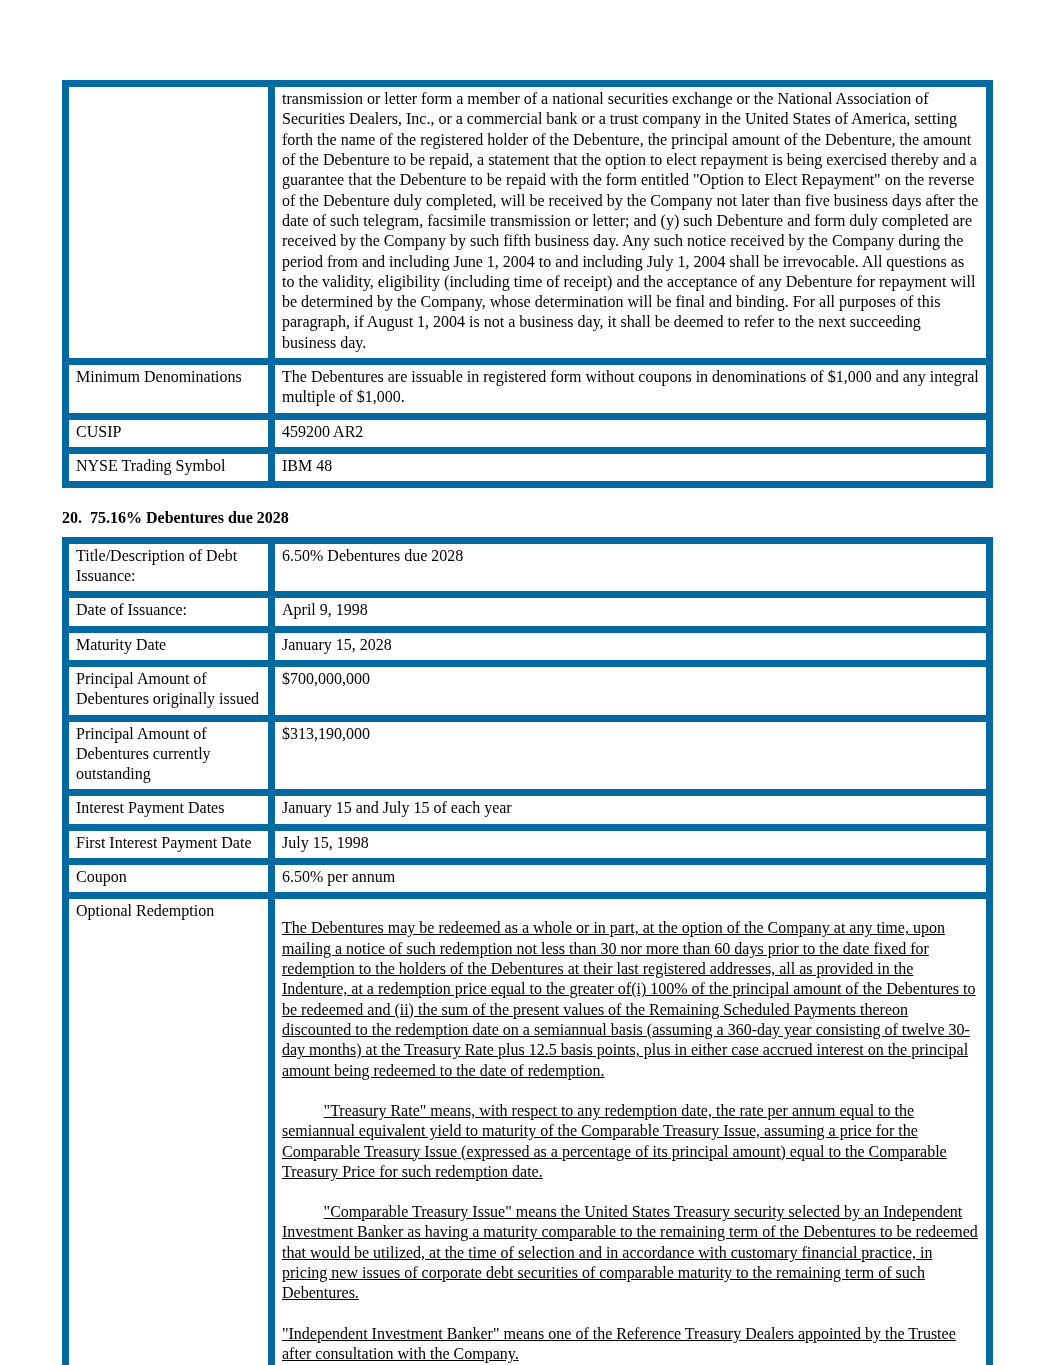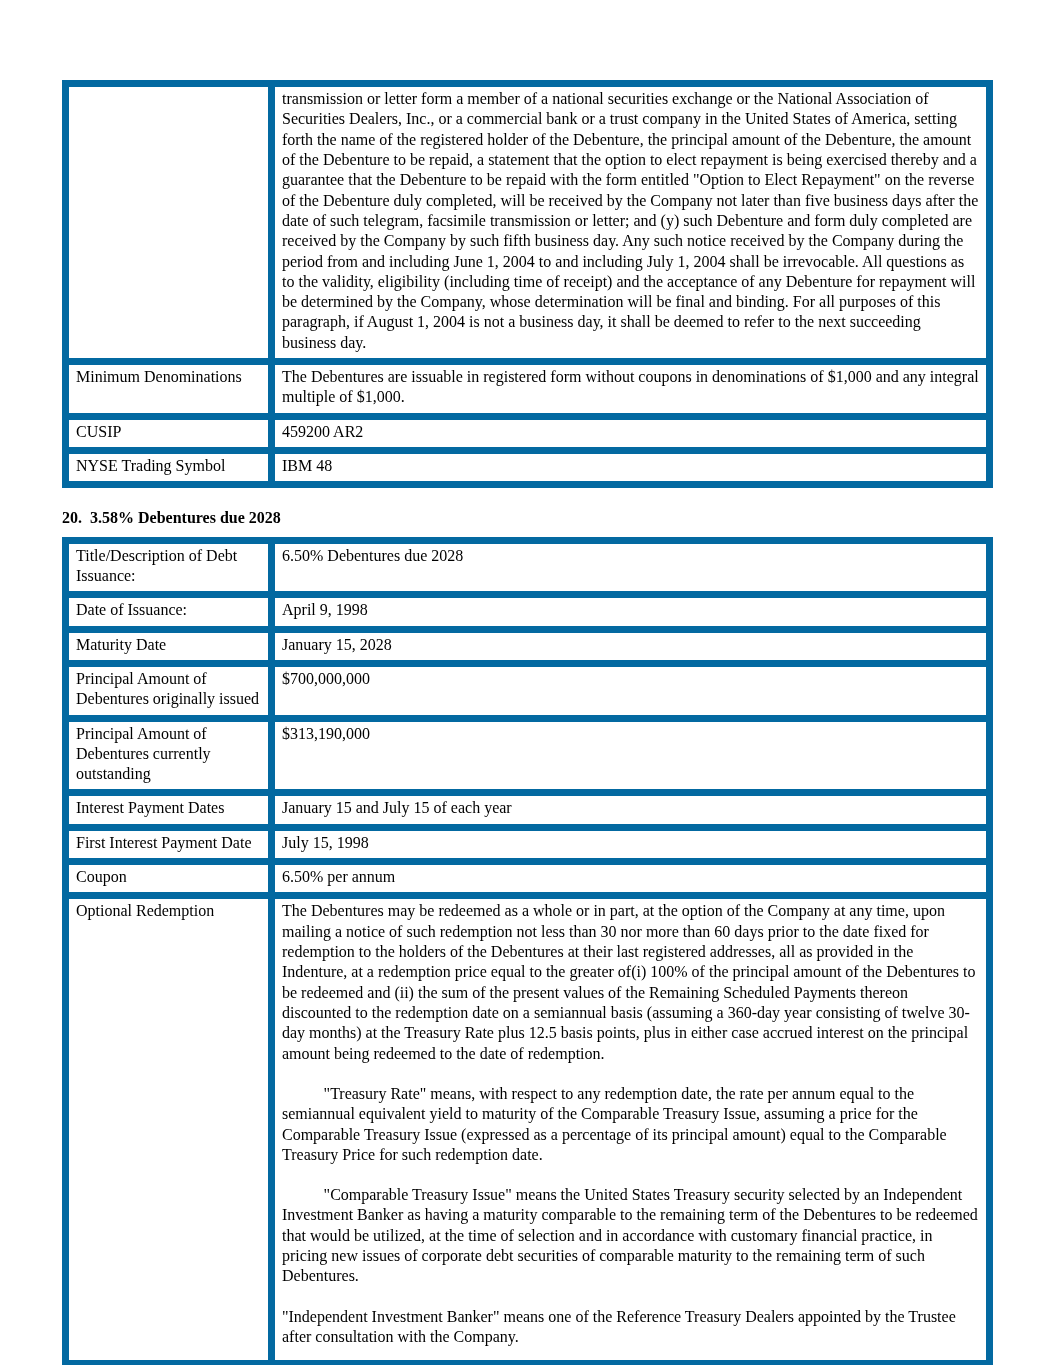--- a/index.html
+++ b/index.html
@@ -15,21 +15,21 @@
     width:931px;
     table-layout:fixed;
   }
   table.doc-table td{
     border:7px solid #0369a1;
     vertical-align:top;
     padding:2px 7px 5px 7px;
   }
   td.label-col{width:206px;box-sizing:border-box;}
   td.value-col{}
-  td.value-col p{margin:0 0 20px 0;}
+  td.value-col p{margin:17px 0 20px 0;text-decoration:underline;}
   td.value-col p:last-child{margin-bottom:8px;}
   td.value-col p.indent{text-indent:2.6em;}
   .section-heading{
     font-size:16px;
     font-weight:bold;
     margin:20px 0 8px 0;
     white-space:pre-wrap;
   }
   .footer{
     text-align:left;
@@ -56,21 +56,21 @@
       <td class="label-col">CUSIP</td>
       <td class="value-col">459200 AR2</td>
     </tr>
     <tr>
       <td class="label-col">NYSE Trading Symbol</td>
       <td class="value-col">IBM 48</td>
     </tr>
   </tbody>
     </table>
 
-  <div class="section-heading">20.  3.58% Debentures due 2028</div>
+  <div class="section-heading">20.  75.16% Debentures due 2028</div>
 
   <table class="doc-table">
     <tbody>
         <tr>
       <td class="label-col">Title/Description of Debt Issuance:</td>
       <td class="value-col">6.50% Debentures due 2028</td>
     </tr>
     <tr>
       <td class="label-col">Date of Issuance:</td>
       <td class="value-col">April 9, 1998</td>

